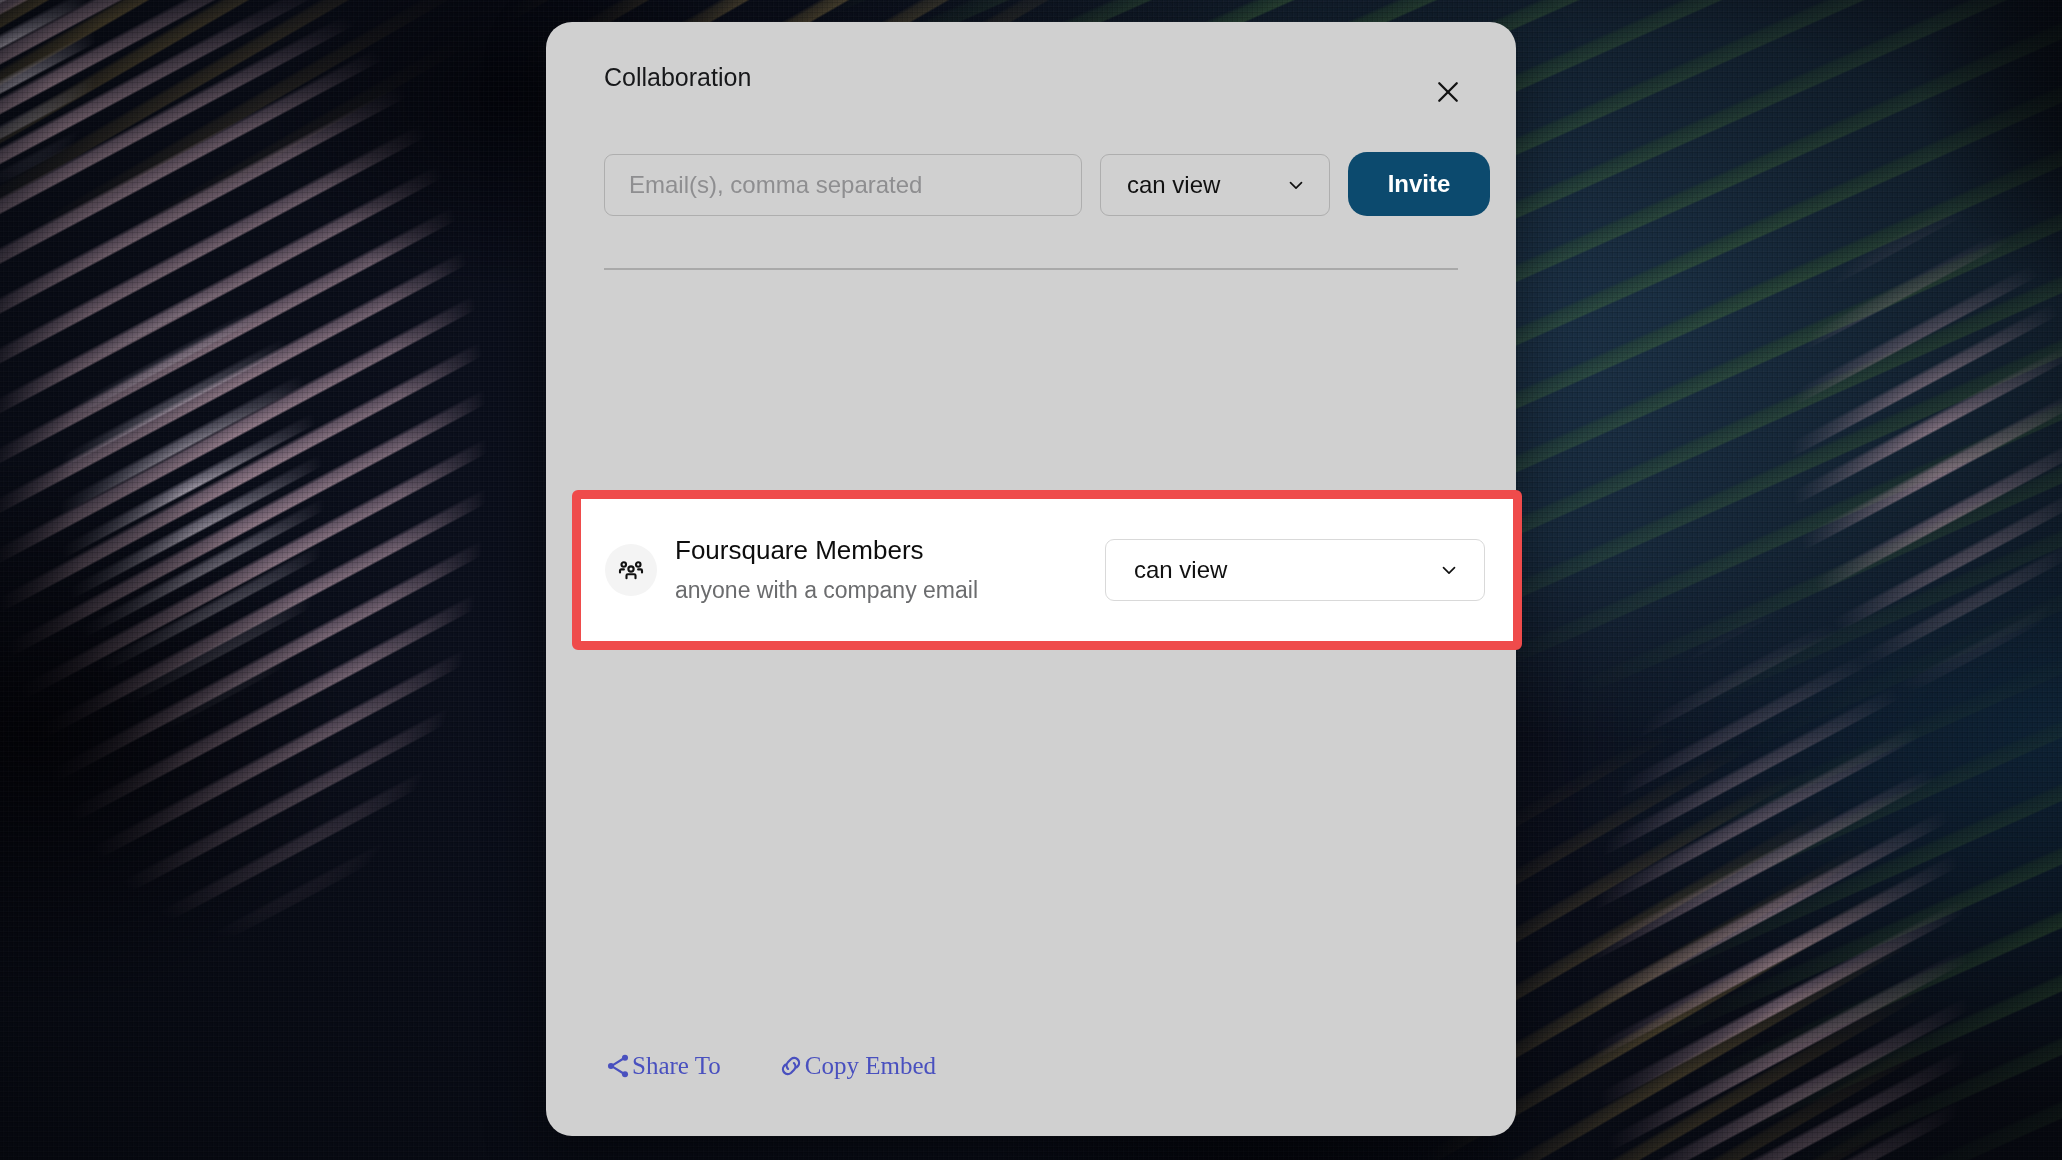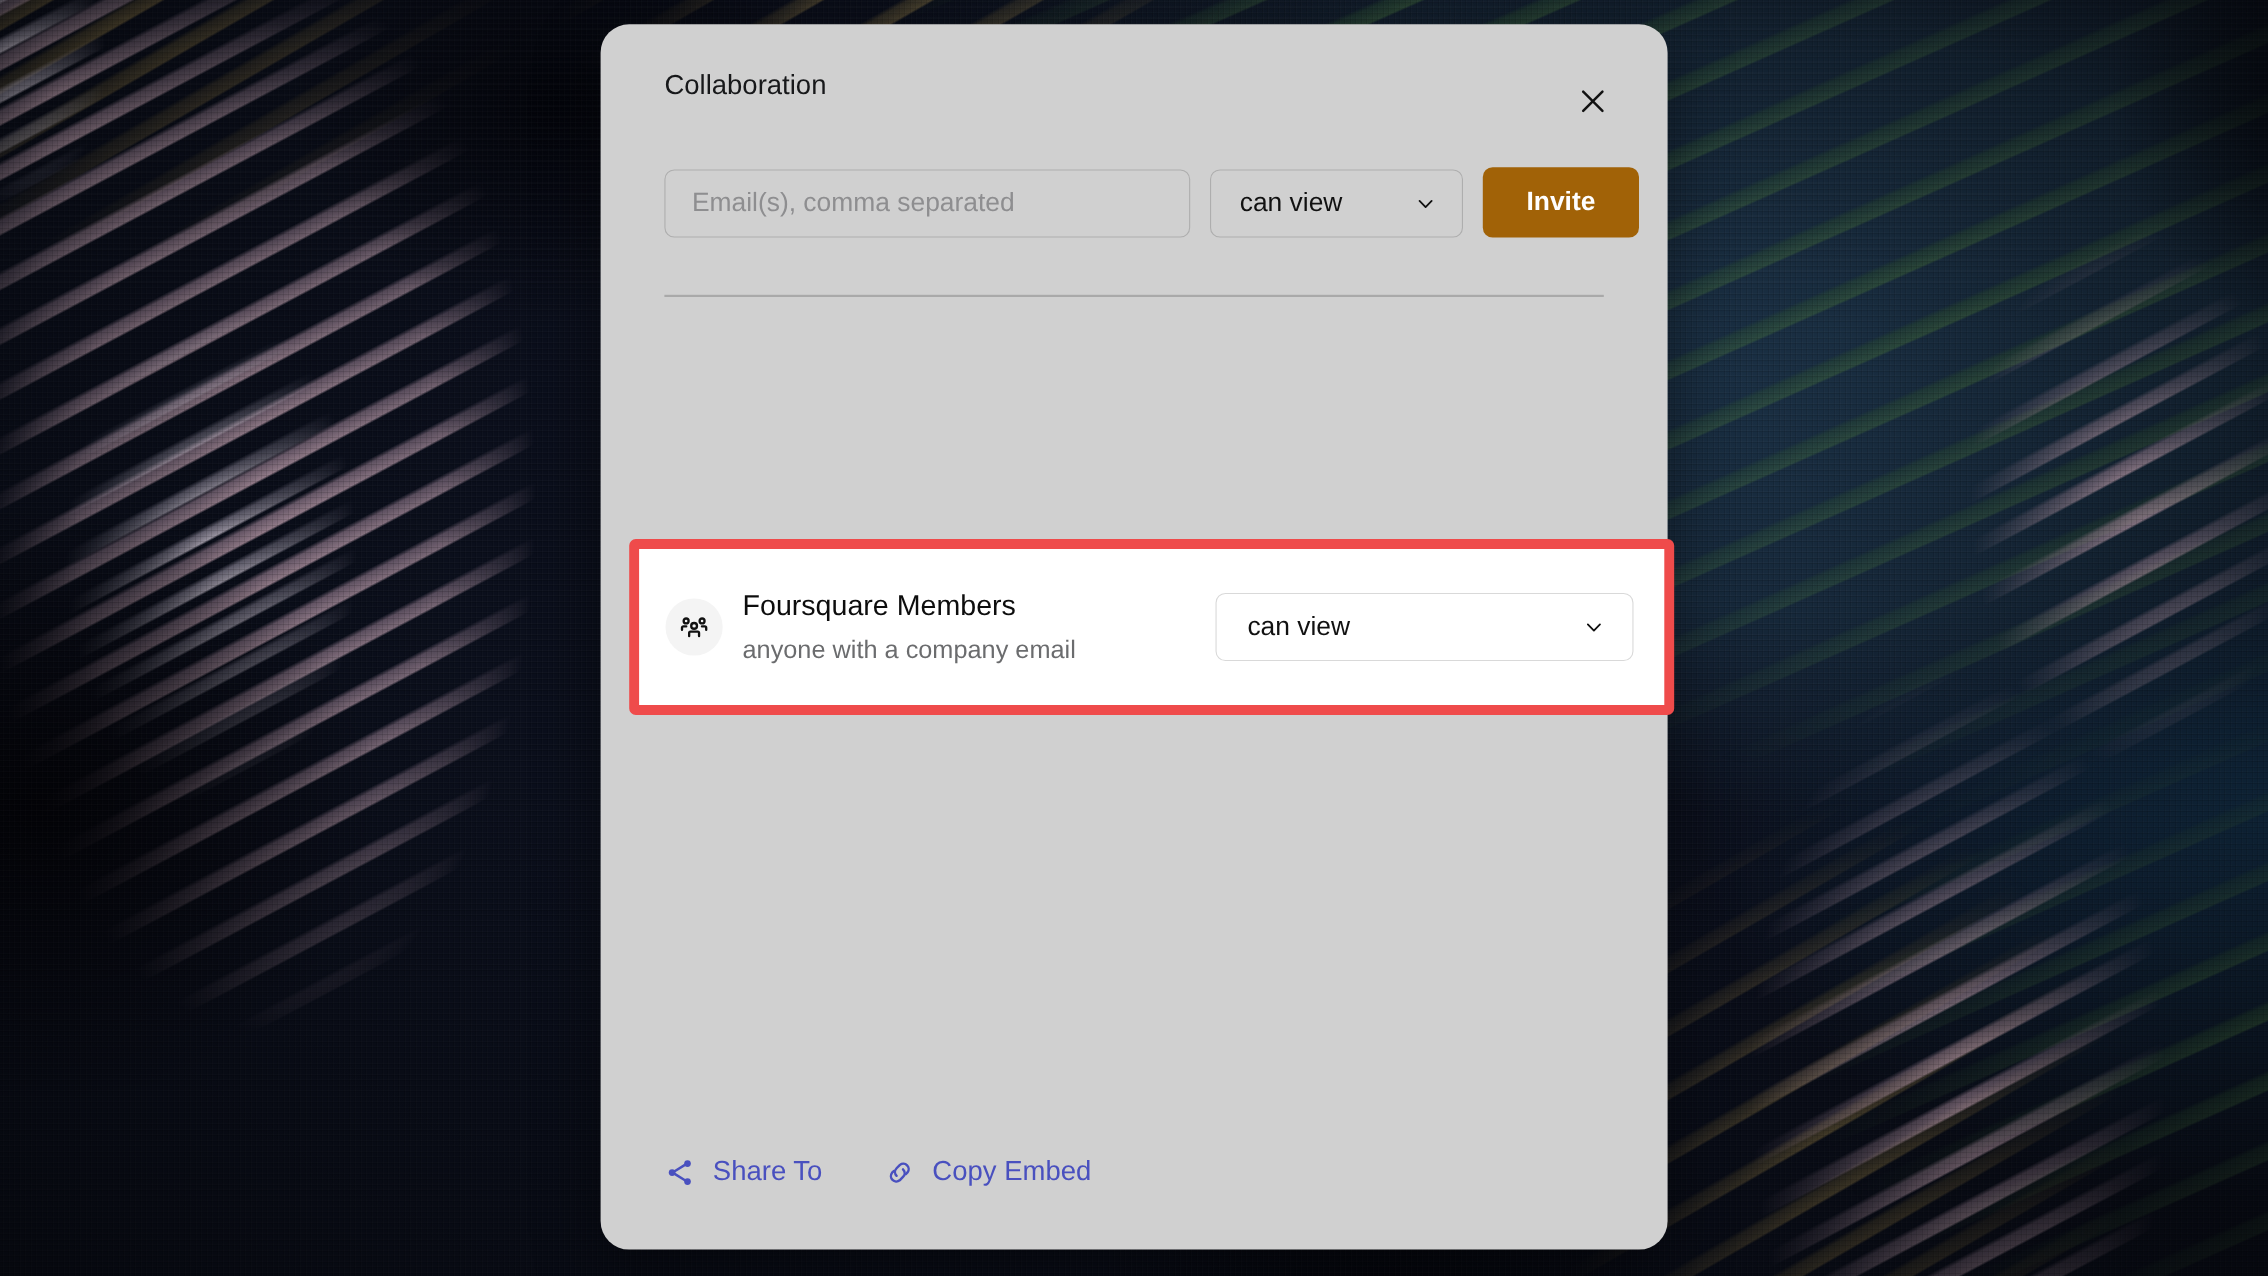--- a/index.html
+++ b/index.html
@@ -233,22 +233,22 @@
     font-size: 24px;
     color: #111;
     cursor: pointer;
     font-family: inherit;
   }
 
   .invite-btn {
     flex: 0 0 142px;
     height: 64px;
     border: none;
-    border-radius: 9px;
-    background: #a16207;
+    border-radius: 19px;
+    background: #0c4a6e;
     color: #ffffff;
     font-size: 24px;
     font-weight: 700;
     cursor: pointer;
     font-family: inherit;
   }
 
   .divider {
     margin-top: 52px;
     height: 2px;
@@ -319,27 +319,27 @@
     left: 58px;
     bottom: 52px;
     display: flex;
     align-items: center;
     gap: 56px;
   }
 
   .footer-btn {
     display: flex;
     align-items: center;
-    gap: 16px;
+    gap: 0;
     background: transparent;
     border: none;
     cursor: pointer;
     color: #4950bf;
     font-size: 25px;
-    font-family: Liberation Sans, sans-serif;
+    font-family: Liberation Serif, serif;
     padding: 4px 0;
   }
 </style>
 </head>
 <body>
 
 <div id="stage">
 
   <div class="bg-map">
     <div class="bg-layer bg-basin"></div>

